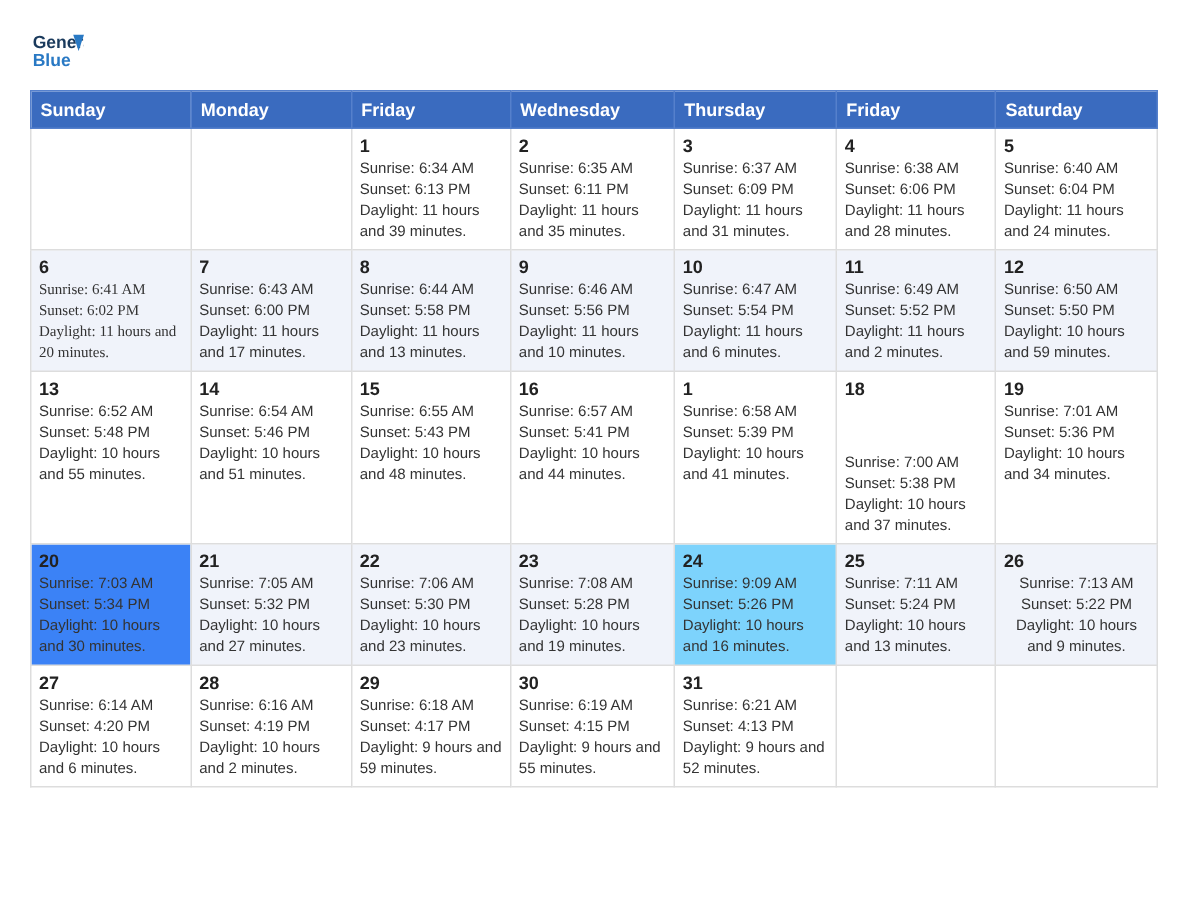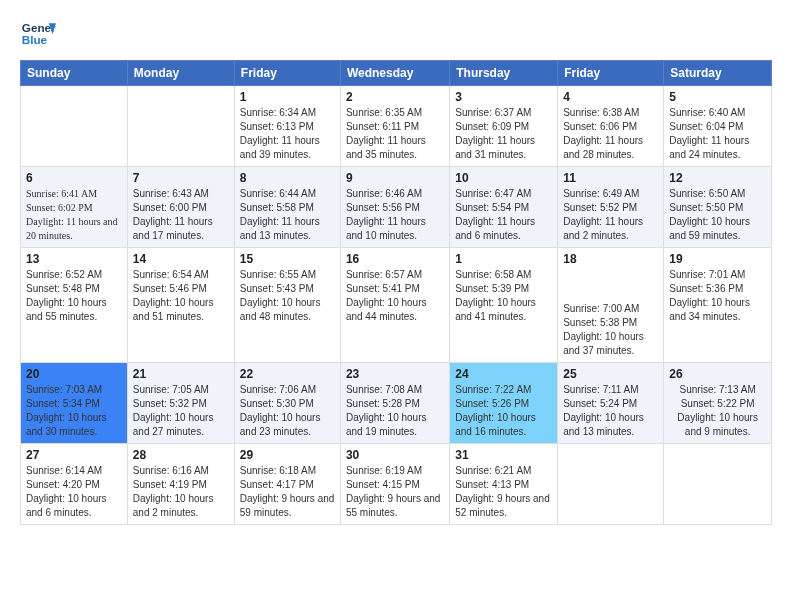--- a/index.html
+++ b/index.html
@@ -257,21 +257,21 @@
 Daylight: 10 hours and 23 minutes.</div>
           </td>
           <td style="background: rgb(240, 243, 250);">
             <div class="day-number">23</div>
             <div class="day-info" style="white-space: pre-line;">Sunrise: 7:08 AM
 Sunset: 5:28 PM
 Daylight: 10 hours and 19 minutes.</div>
           </td>
           <td style="background: #7dd3fc; margin-left: 12px;">
             <div class="day-number">24</div>
-            <div class="day-info" style="white-space: pre-line;">Sunrise: 7:22 AM
+            <div class="day-info" style="white-space: pre-line;">Sunrise: 9:09 AM
 Sunset: 5:26 PM
 Daylight: 10 hours and 16 minutes.</div>
           </td>
           <td style="background: rgb(240, 243, 250);">
             <div class="day-number">25</div>
             <div class="day-info" style="white-space: pre-line;">Sunrise: 7:11 AM
 Sunset: 5:24 PM
 Daylight: 10 hours and 13 minutes.</div>
           </td>
           <td style="background: rgb(240, 243, 250);">

